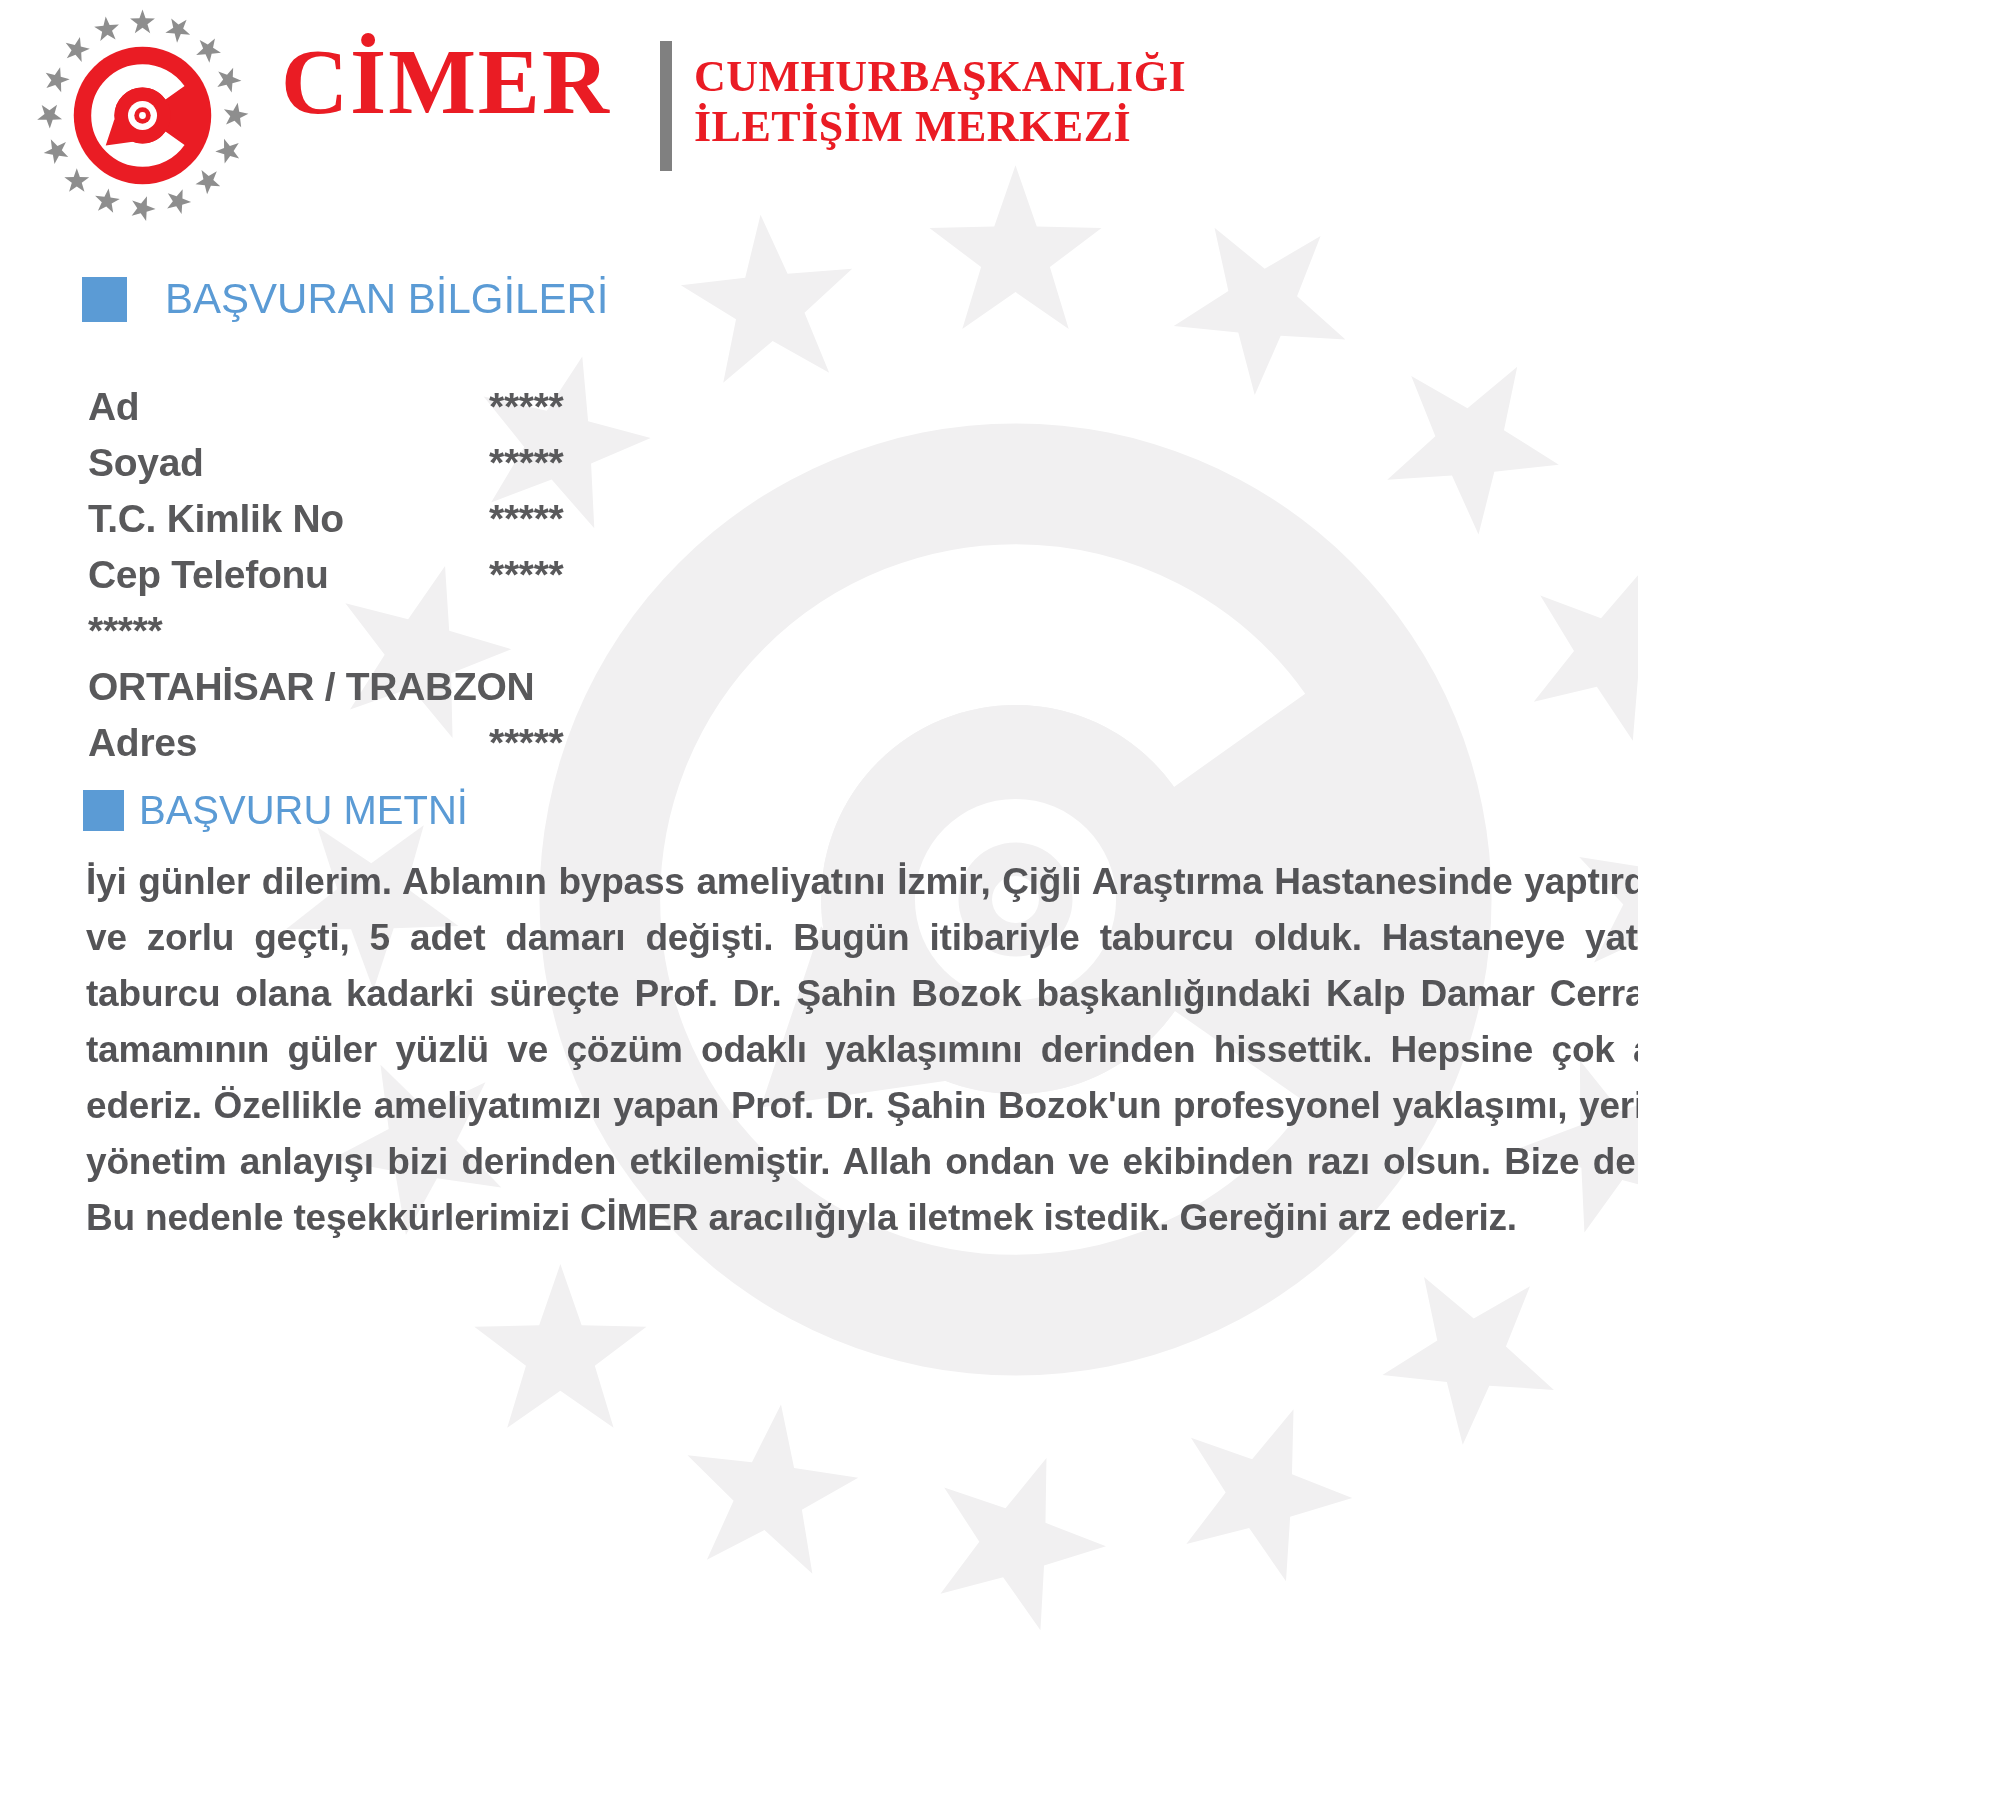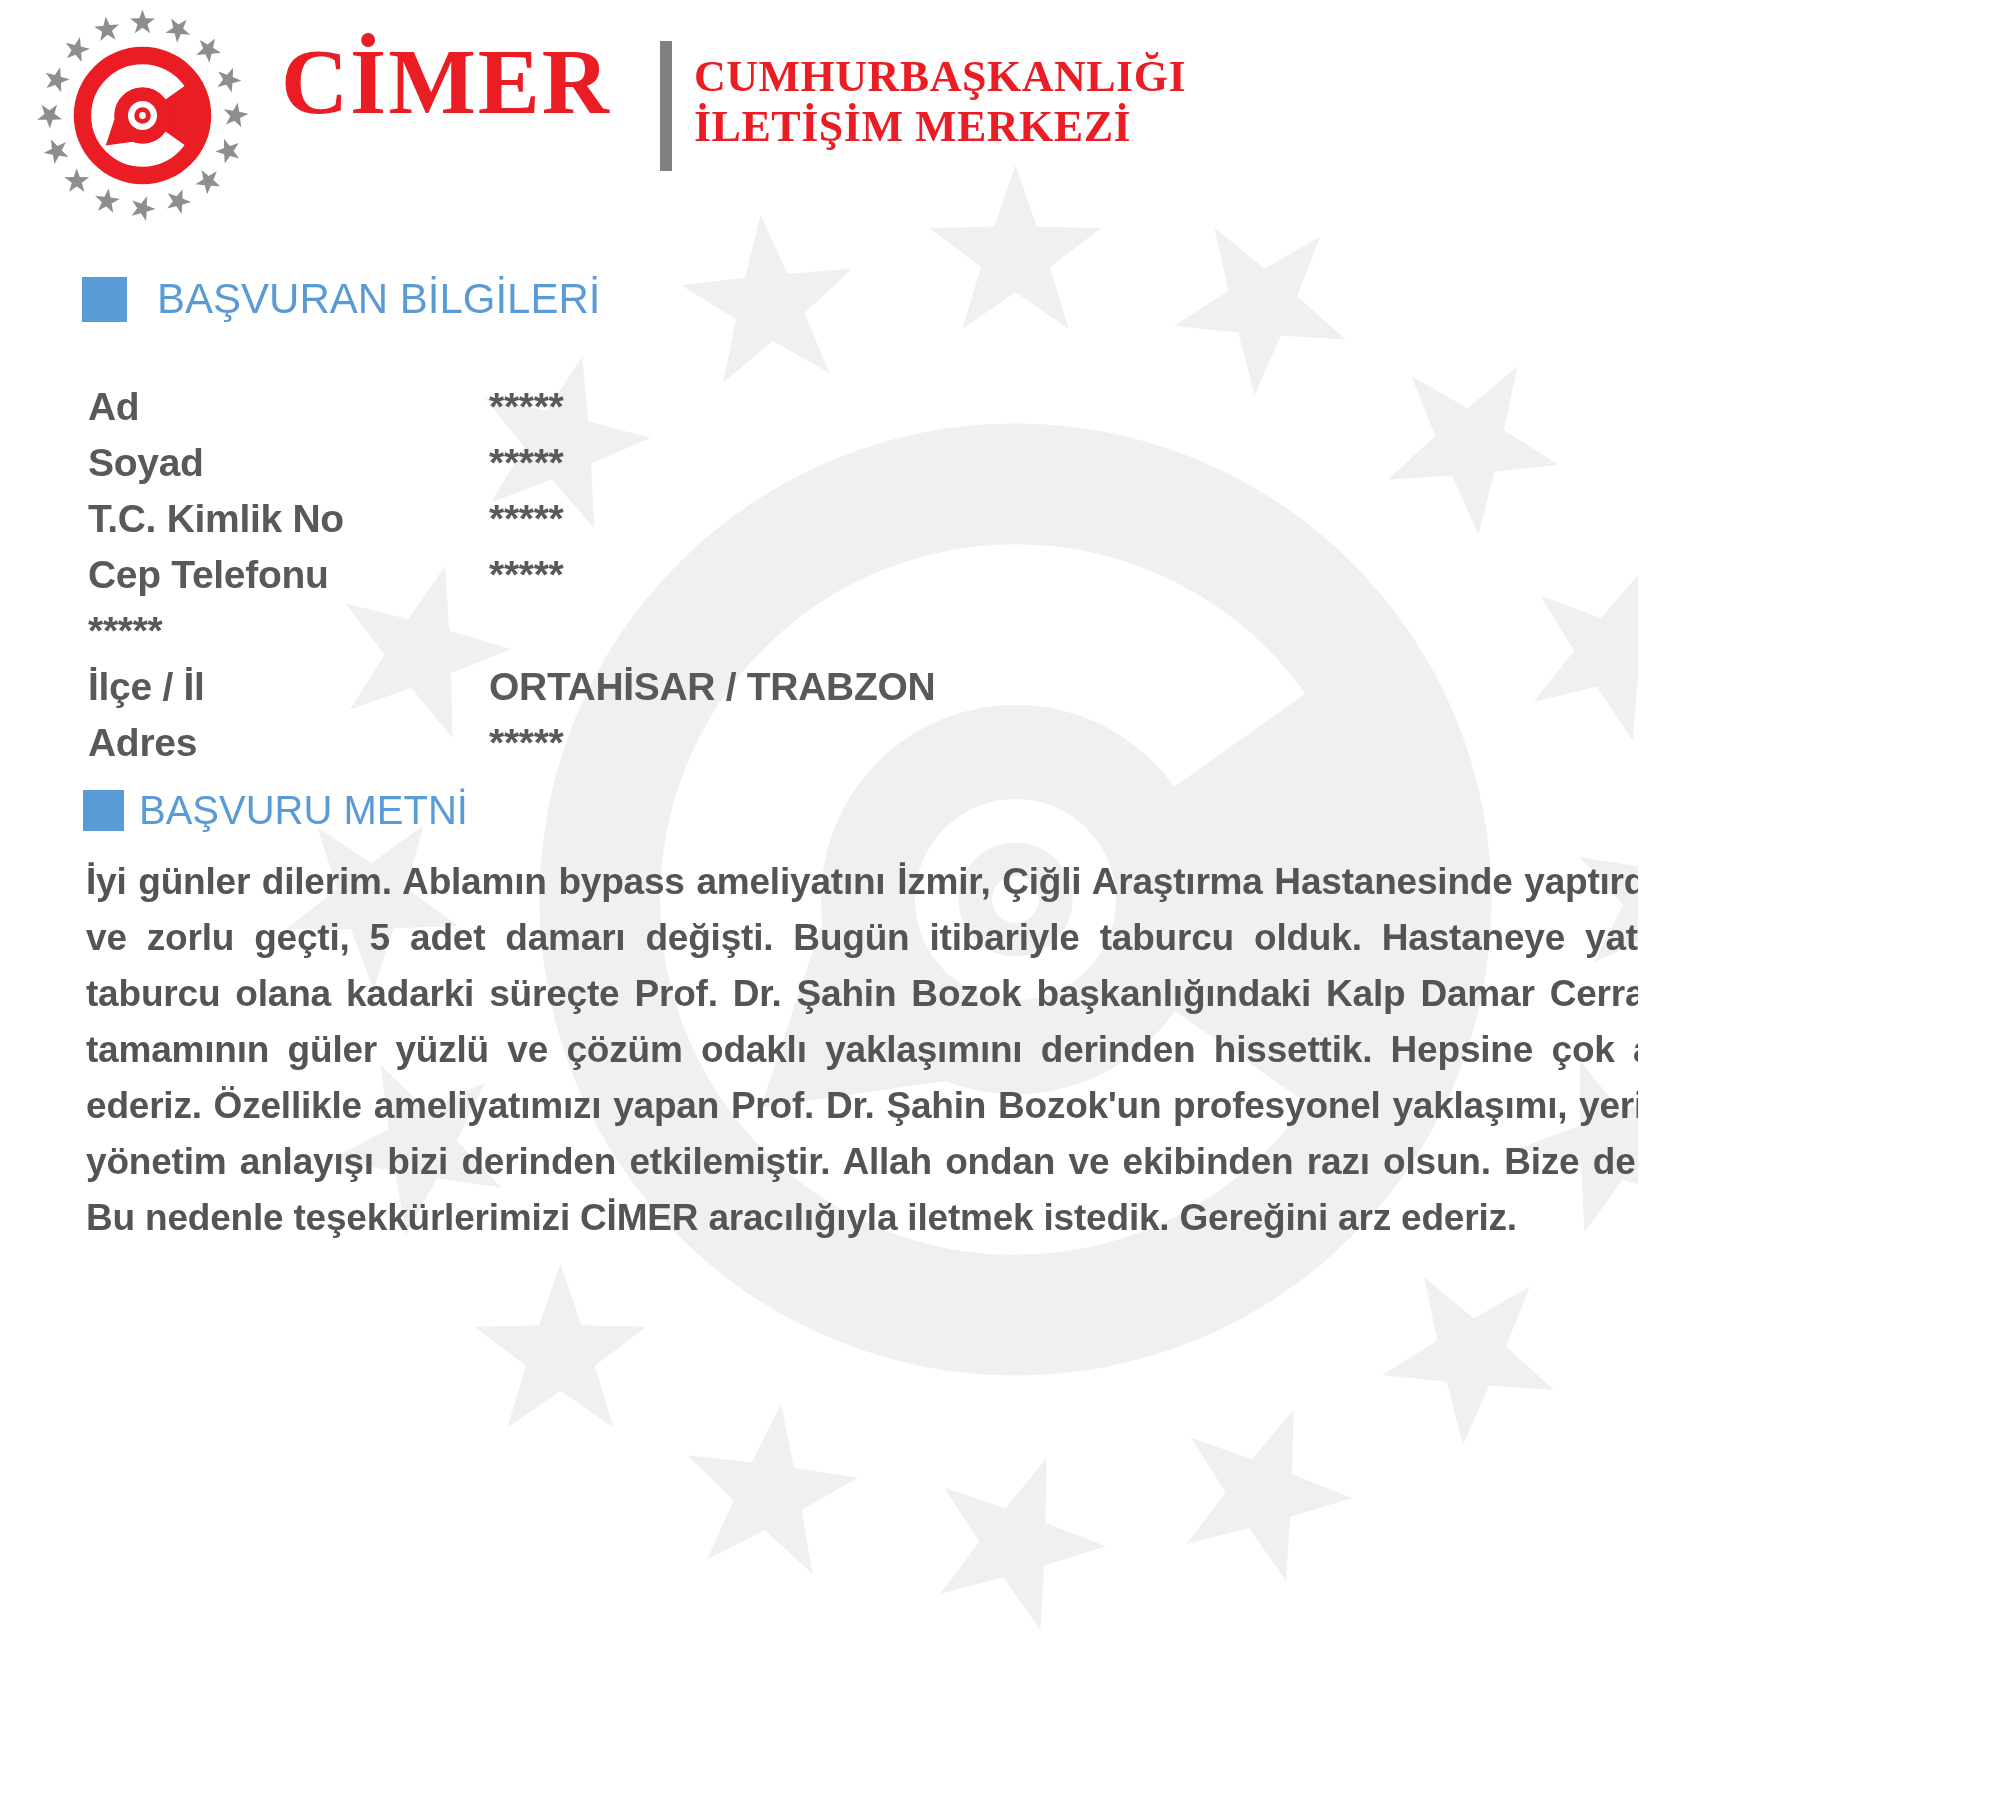--- a/index.html
+++ b/index.html
@@ -32,21 +32,21 @@
   .org-name {
     position:absolute; left:694px; top:52px;
     font-family:"Liberation Serif", serif; font-weight:bold;
     font-size:44px; line-height:1.14; color:#EA1C24; letter-spacing:0.5px;
   }
 
   
   .section-header { position:absolute; display:flex; align-items:center; color:#5B9BD5; }
   .sq { background:#5B9BD5; flex:0 0 auto; }
   .sec-title { white-space:nowrap; font-weight:400; }
-  #sec1 { left:82px; top:275px; gap:30px; }
+  #sec1 { left:82px; top:275px; gap:38px; }
   #sec1 .sq { width:45px; height:45px; }
   #sec1 .sec-title { font-size:42px; }
   #sec2 { left:83px; top:788px; gap:15px; }
   #sec2 .sq { width:41px; height:41px; }
   #sec2 .sec-title { font-size:40px; }
 
   
   .fields { position:absolute; left:88px; top:373px; }
   .frow { display:flex; align-items:flex-end; height:56px; }
   .flabel {
@@ -136,21 +136,20 @@
       <span class="fvalue">*****</span>
     </div>
     <div class="frow">
       <span class="flabel">Cep Telefonu</span>
       <span class="fvalue">*****</span>
     </div>
     <div class="frow">
       <span class="fvalue">*****</span>
     </div>
     <div class="frow">
-      <span class="flabel">İlçe / İl</span>
       <span class="fvalue">ORTAHİSAR / TRABZON</span>
     </div>
     <div class="frow">
       <span class="flabel">Adres</span>
       <span class="fvalue">*****</span>
     </div>
   </div>
 
   <div class="section-header" id="sec2">
     <span class="sq"></span>

